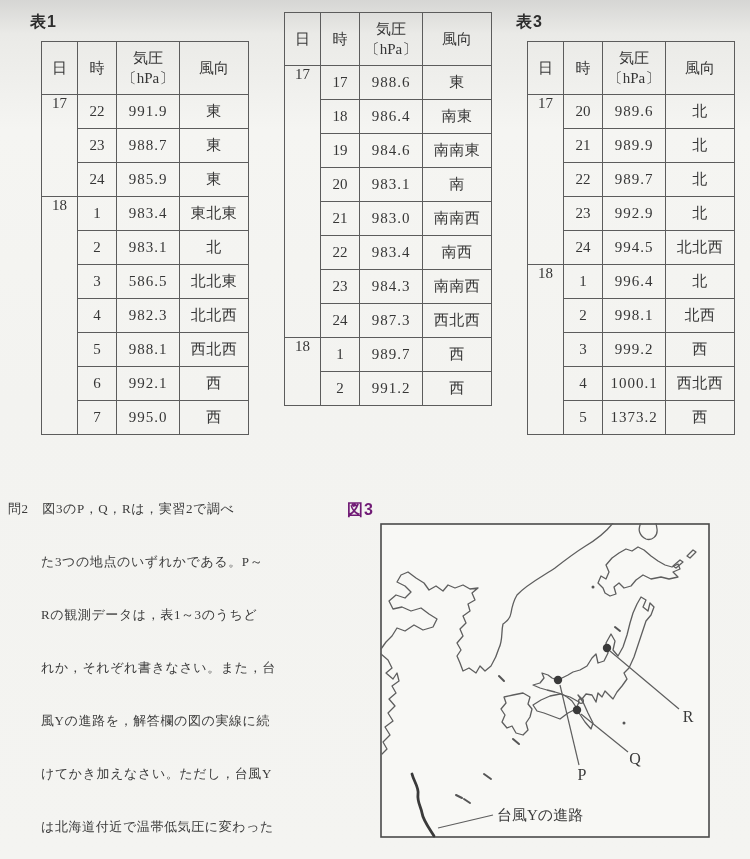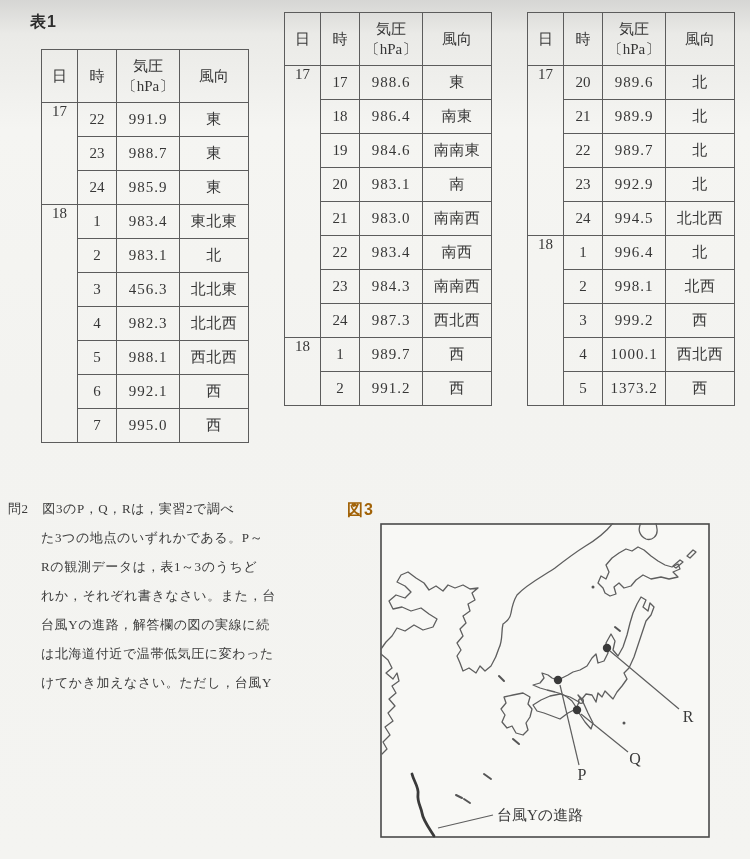--- a/index.html
+++ b/index.html
@@ -6,40 +6,40 @@
   body{
     width:750px;height:859px;position:relative;overflow:hidden;
     background:linear-gradient(180deg,#d6d6d4 0px,#eaeae7 34px,#f5f5f2 130px,#f3f3f0 400px,#f4f4f1 100%);
     font-family:"Liberation Serif","DejaVu Serif",serif;
     color:#383838;
   }
   .table-block{position:absolute;top:12px;}
   .tb0{left:30px}.tb1{left:273px}.tb2{left:516px}
   .table-title{
     font-family:"Liberation Sans","DejaVu Sans",sans-serif;
-    font-weight:700;font-size:16px;color:#2e2e2e;height:21px;margin-bottom:16px;letter-spacing:1px;
+    font-weight:700;font-size:16px;color:#2e2e2e;height:21px;margin-bottom:8px;letter-spacing:1px;
   }
   table.obs{border-collapse:collapse;margin-left:11px;border:1.5px solid #4c4c4c;}
   table.obs th,table.obs td{
     border:1px solid #5c5c5c;text-align:center;color:#363636;
     font-weight:normal;padding:0;
   }
   table.obs th{height:52px;font-size:15px;line-height:20px;white-space:pre-line;}
   table.obs td{height:33px;font-size:15px;}
   .c0{width:35px}.c1{width:38px}.c2{width:62px}.c3{width:68px}
   td.day{vertical-align:top;padding-top:7px;}
   td.c2{letter-spacing:1px;}
   td.c3{letter-spacing:0.5px;}
   .question{position:absolute;left:8px;top:494px;width:362px;}
   .q-line{font-size:13px;line-height:29px;letter-spacing:0.6px;color:#3a3a3a;white-space:nowrap;}
-  .q-cont{padding-left:33px;}
+  .q-cont{padding-left:33px;margin-top:24px;}
   .fig-title{
     position:absolute;left:347px;top:500px;
     font-family:"Liberation Sans","DejaVu Sans",sans-serif;
-    font-weight:700;font-size:16px;color:#a16207;letter-spacing:1px;
+    font-weight:700;font-size:16px;color:#701a75;letter-spacing:1px;
   }
   .map-frame{position:absolute;left:380px;top:523px;width:330px;height:315px;}
   .map-frame svg{display:block}
 </style>
 </head>
 <body>
 
 <div class="table-block tb0">
   <div class="table-title">表1</div>
   <div>
@@ -76,21 +76,21 @@
             <td class="c2">983.4</td>
             <td class="c3">東北東</td>
           </tr>
           <tr>
             <td class="c1">2</td>
             <td class="c2">983.1</td>
             <td class="c3">北</td>
           </tr>
           <tr>
             <td class="c1">3</td>
-            <td class="c2">456.3</td>
+            <td class="c2">586.5</td>
             <td class="c3">北北東</td>
           </tr>
           <tr>
             <td class="c1">4</td>
             <td class="c2">982.3</td>
             <td class="c3">北北西</td>
           </tr>
           <tr>
             <td class="c1">5</td>
             <td class="c2">988.1</td>
@@ -173,20 +173,21 @@
           <tr>
             <td class="c1">2</td>
             <td class="c2">991.2</td>
             <td class="c3">西</td>
           </tr>
         </tbody>
       </table>
     </div>
 </div>
 <div class="table-block tb2">
+  <div class="table-title">表3</div>
   <div>
       <table class="obs">
         <thead>
           <tr>
             <th class="c0">日</th>
             <th class="c1">時</th>
             <th class="c2">気圧
 〔hPa〕</th>
             <th class="c3">風向</th>
           </tr>
@@ -247,23 +248,23 @@
         </tbody>
       </table>
     </div>
 </div>
 
 <div class="question">
     <div class="q-line">問2　図3のP，Q，Rは，実習2で調べ</div>
     <div class="q-line q-cont">た3つの地点のいずれかである。P～</div>
     <div class="q-line q-cont">Rの観測データは，表1～3のうちど</div>
     <div class="q-line q-cont">れか，それぞれ書きなさい。また，台</div>
-    <div class="q-line q-cont">台風Yの進路，解答欄の図の実線に続</div>
+    <div class="q-line q-cont">風Yの進路を，解答欄の図の実線に続</div>
+    <div class="q-line q-cont">けてかき加えなさい。ただし，台風Y</div>
     <div class="q-line q-cont">は北海道付近で温帯低気圧に変わった</div>
-    <div class="q-line q-cont">けてかき加えなさい。ただし，台風Y</div>
   </div>
 
 <div class="fig-title">図3</div>
 <div class="map-frame">
   <svg width="330" height="315" viewBox="0 0 330 315" xmlns="http://www.w3.org/2000/svg">
     <rect x="1" y="1" width="328" height="313" fill="#f8f8f5" stroke="#4a4a4a" stroke-width="1.6"></rect>
     <g fill="none" stroke="#5e5e5e" stroke-width="1.3" stroke-linejoin="round" stroke-linecap="round">
 
       <path d="M233,0 C226,9 214,18 204,24 C196,29 184,38 175,45 C165,52 147,61 137,72 C134,77 132,84 131,90 C130,97 126,99 123,101 C121,109 123,117 119,125 C117,132 114,138 111,143 L105,148 L100,143 L96,150 L89,145 L83,148 L80,140 L77,133 L81,127 L77,120 L83,113 L80,106 L86,100 L83,93 L90,88 L88,81 L95,77 L92,70 L98,65 L90,66 L83,62 L75,65 L68,62 L63,68 L56,63 L49,67 L44,60 L36,55 L28,49 L21,52 L17,59 L25,63 L31,69 L25,75 L16,72 L9,78 L13,86 L22,84 L31,88 L41,85 L49,91 L57,96 L53,104 L43,107 L34,102 L25,108 L17,105 L12,113 L6,119 L1,126"></path>
 

